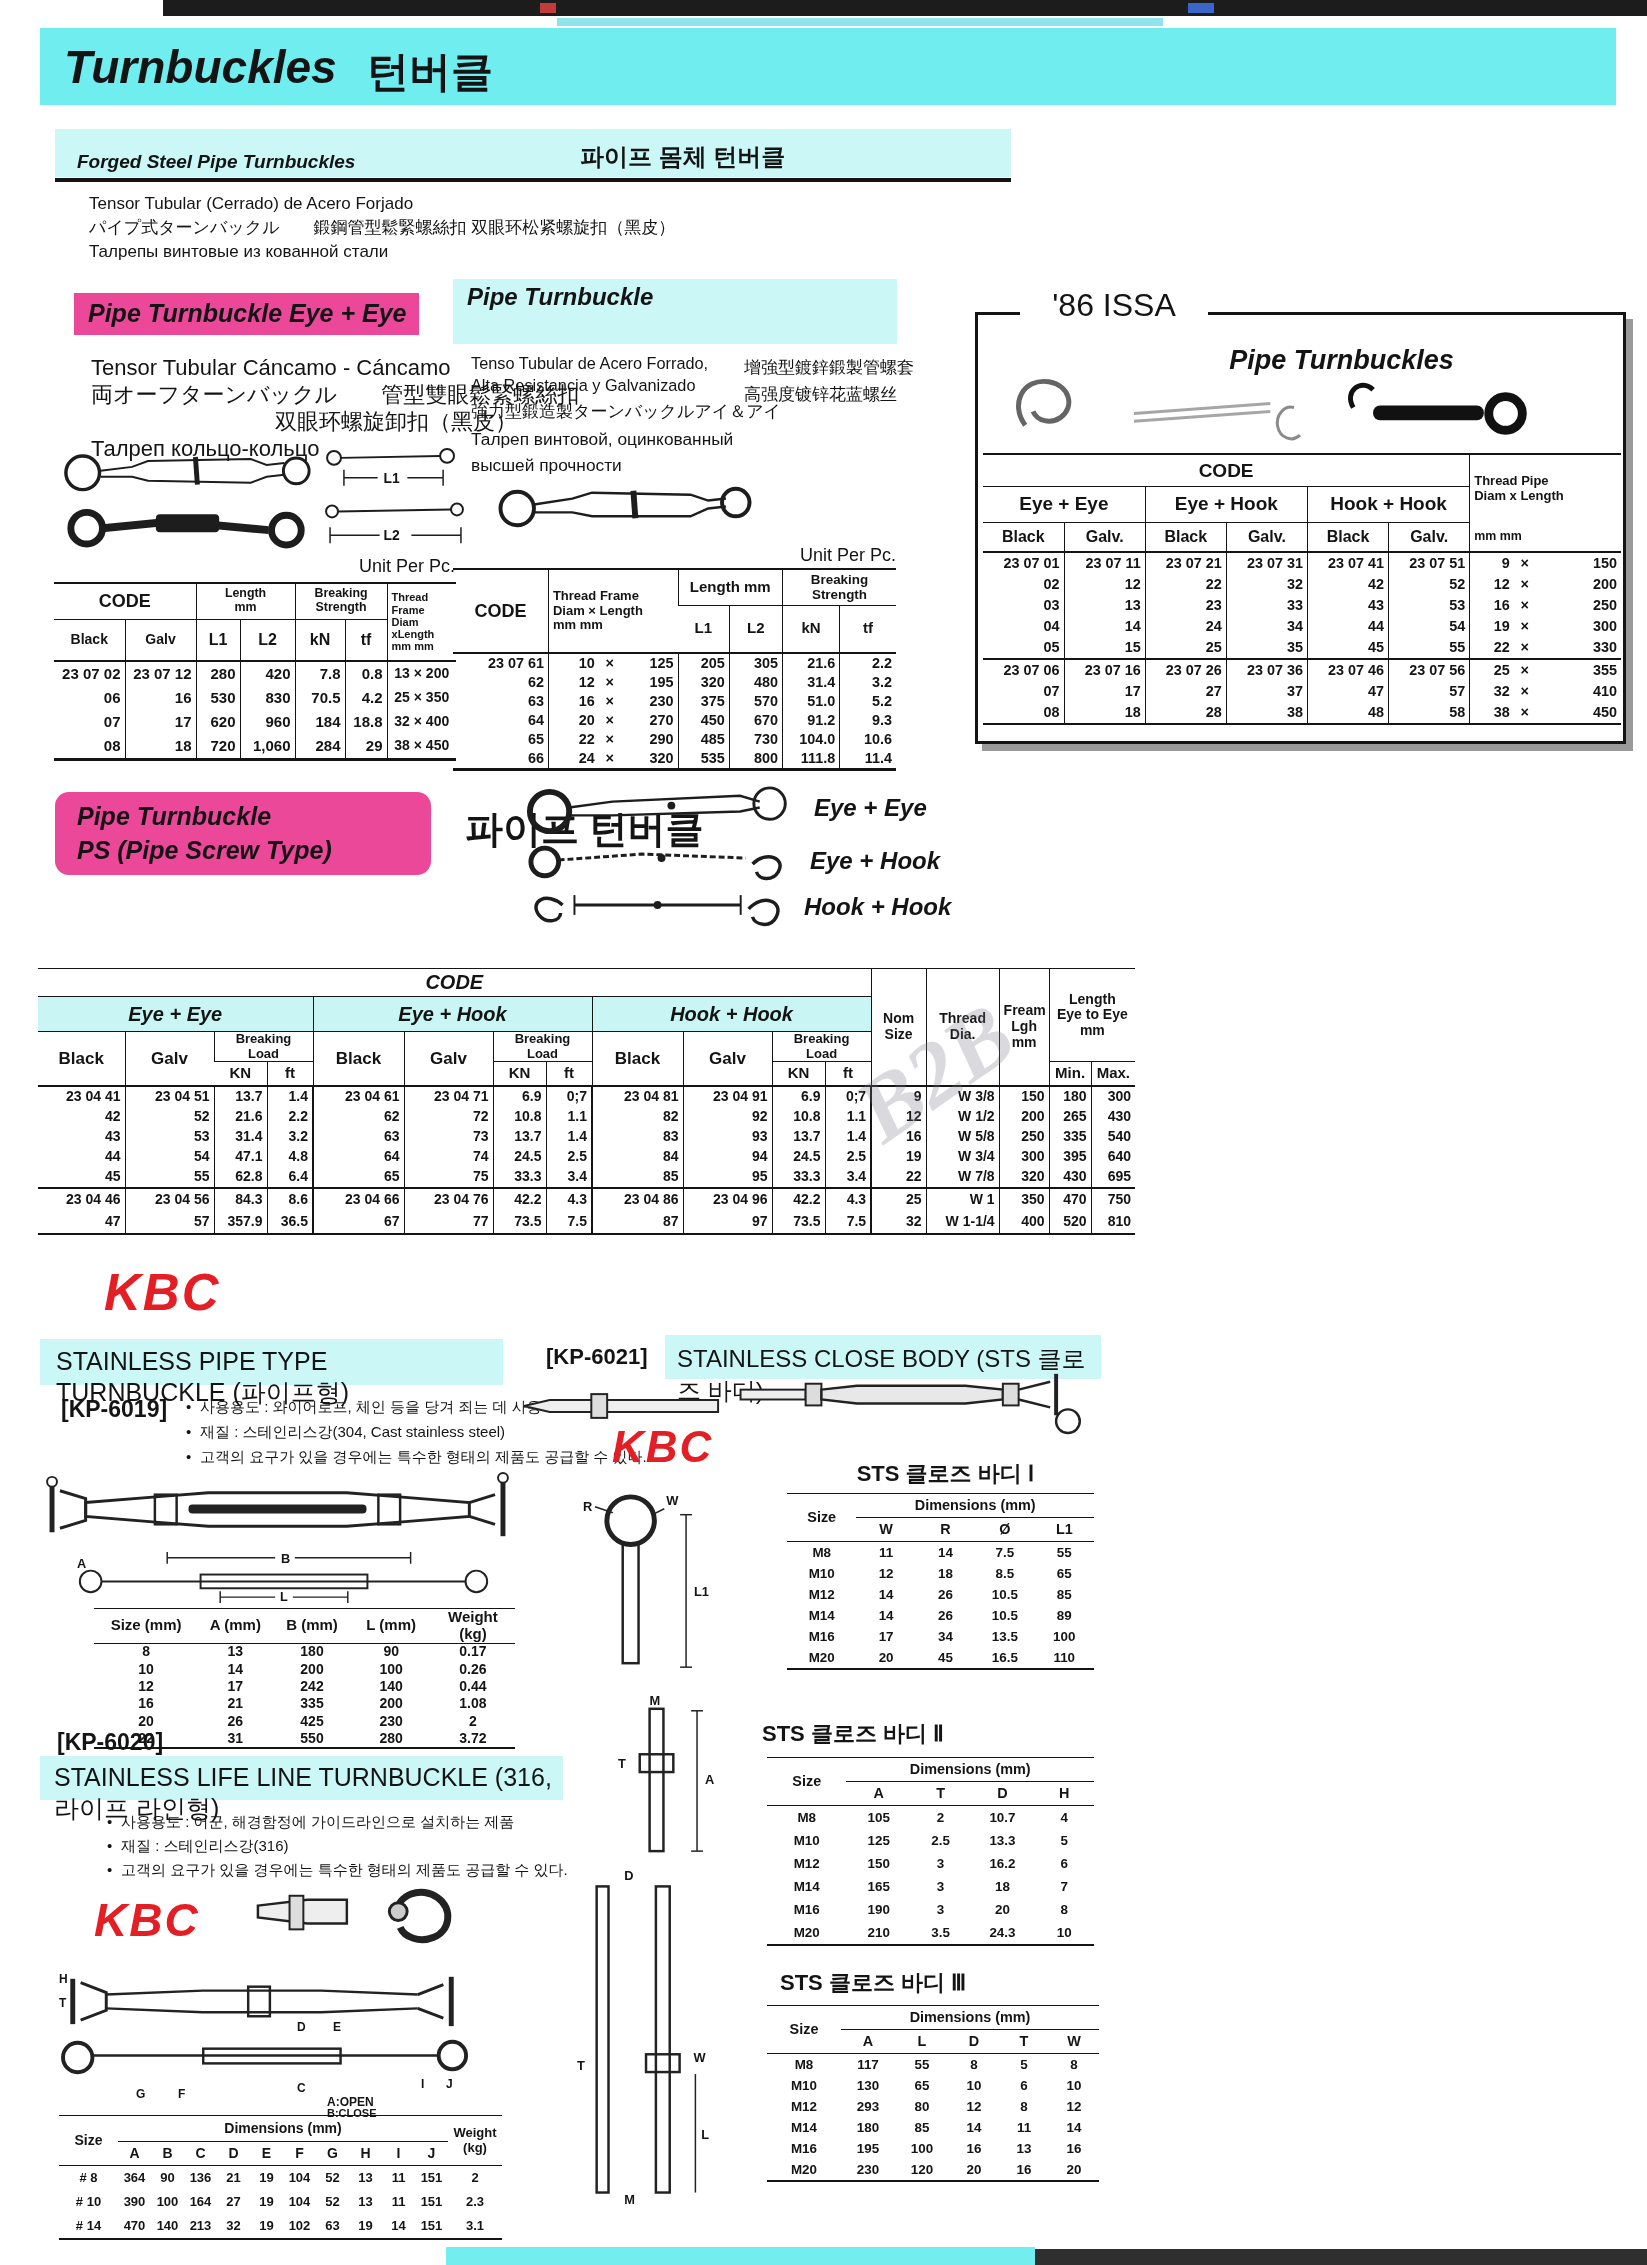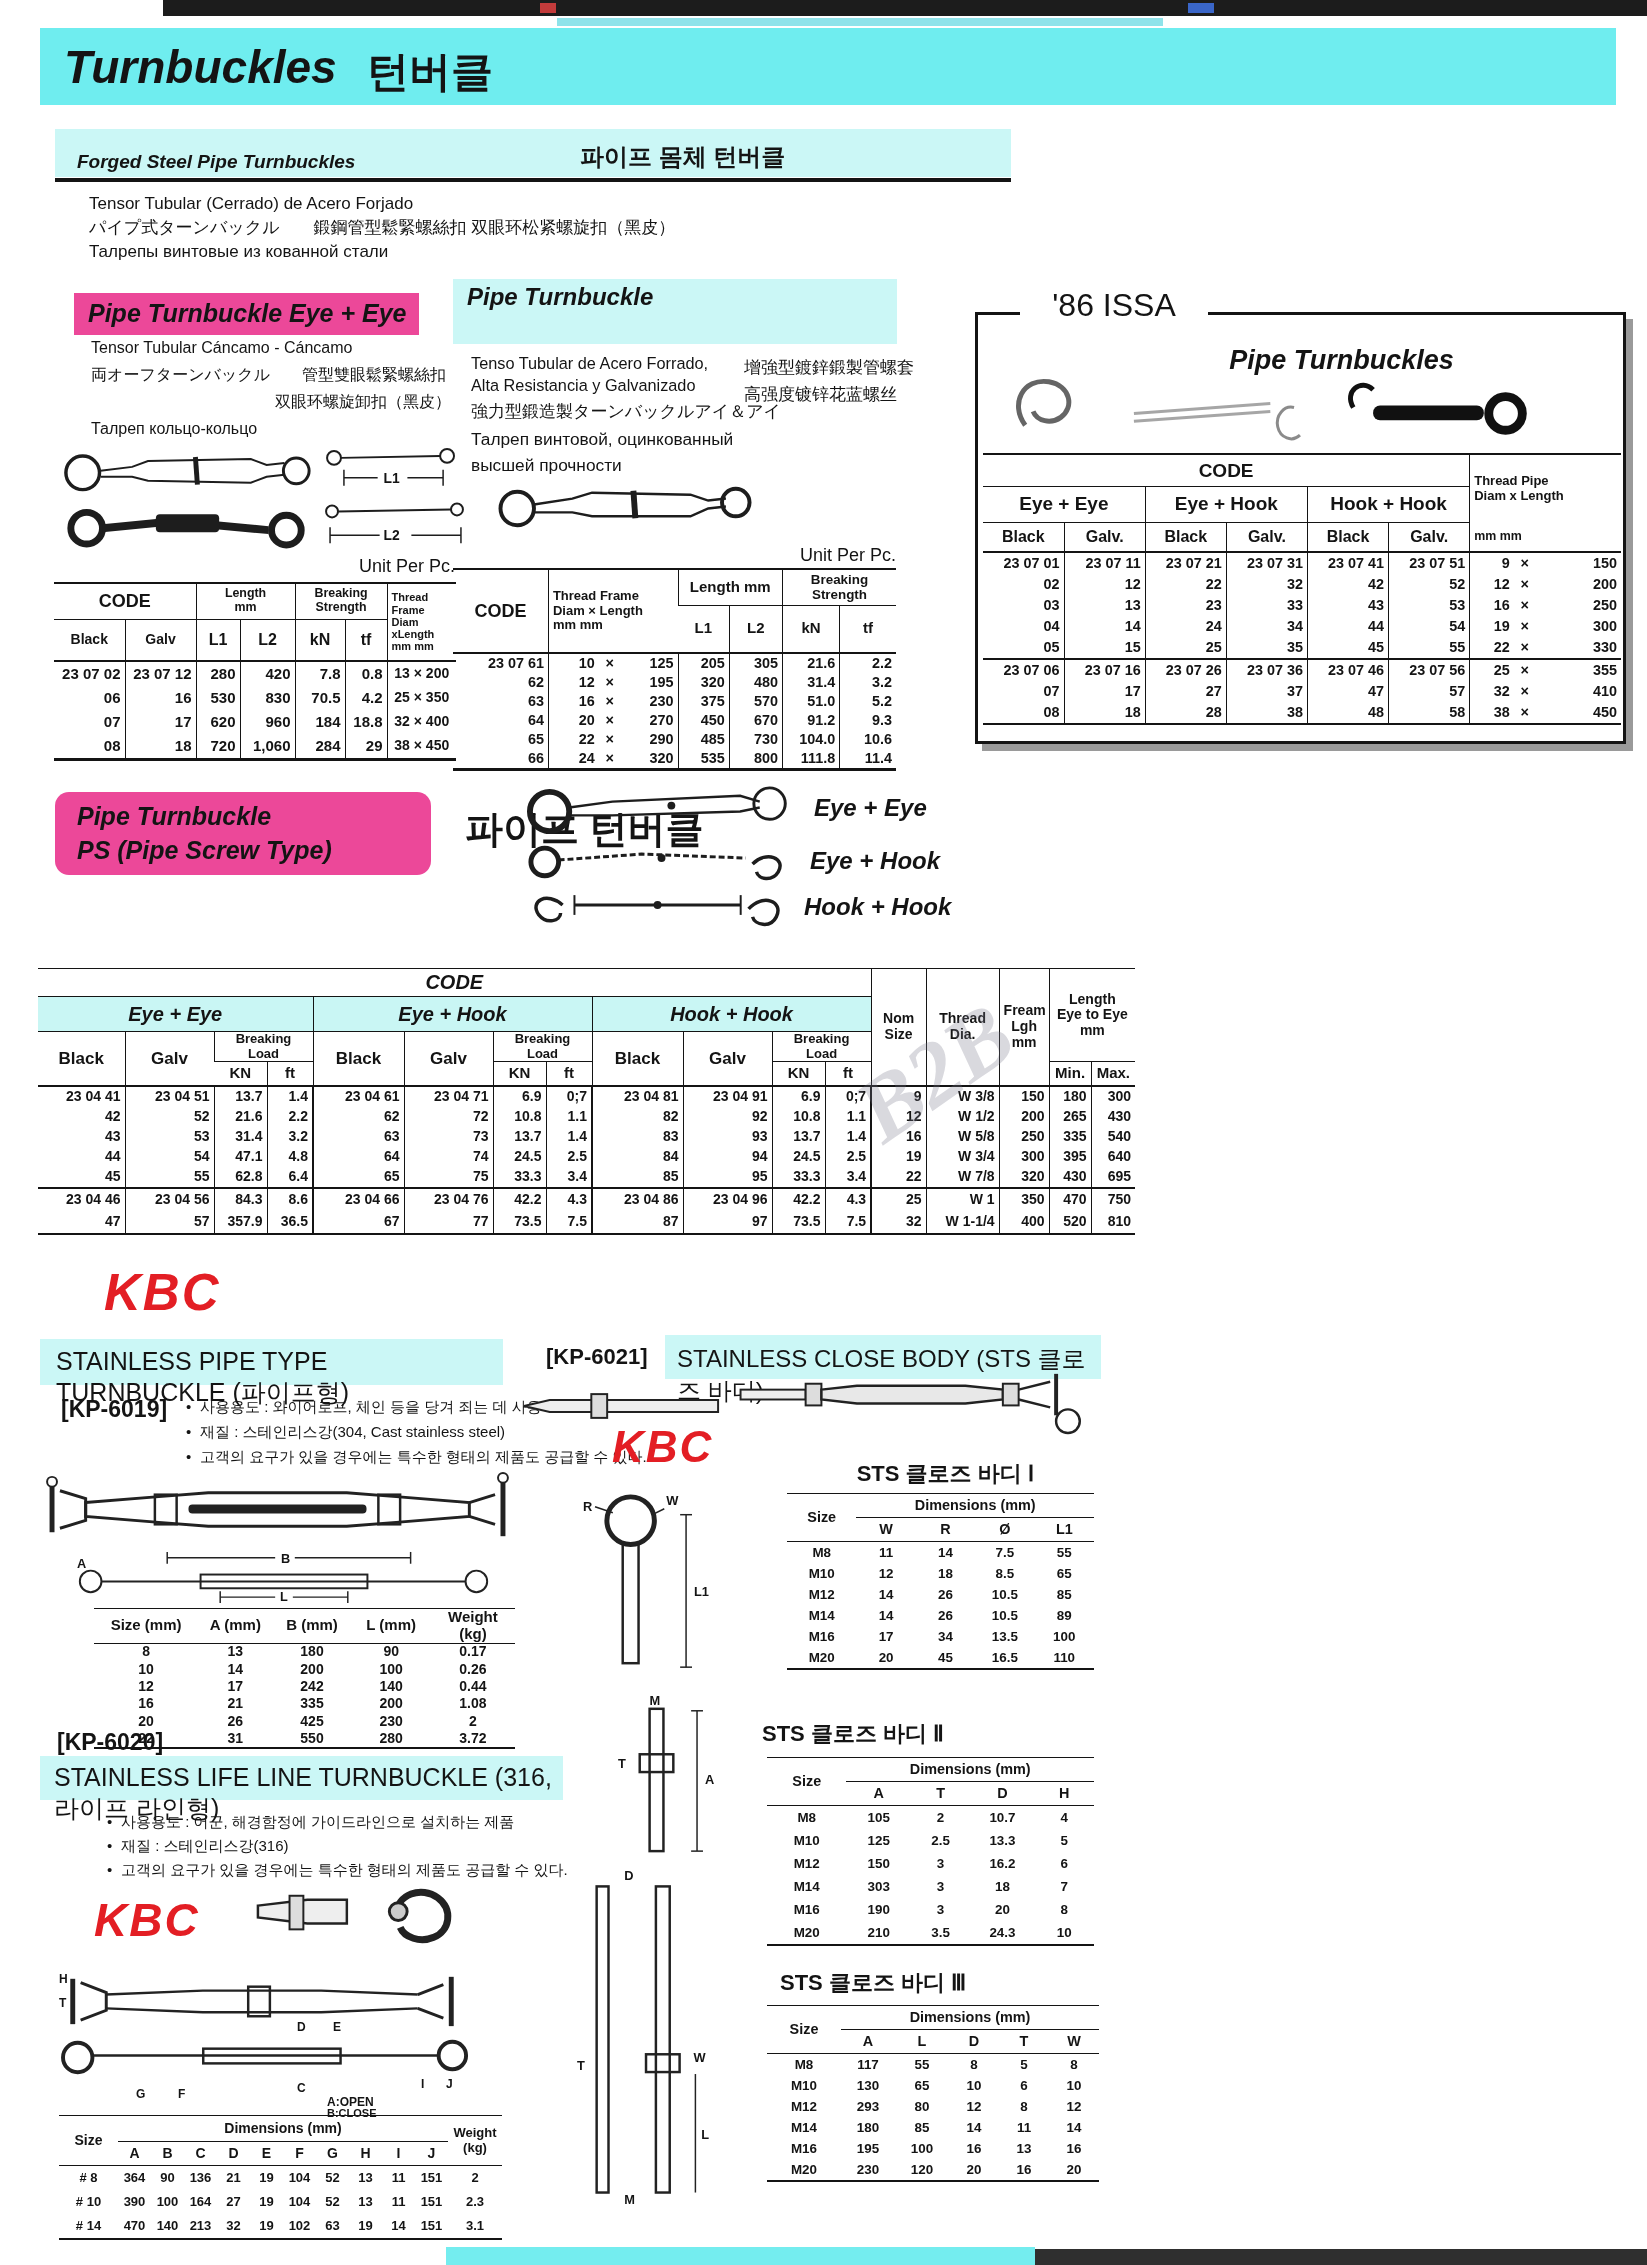--- a/index.html
+++ b/index.html
@@ -109,21 +109,21 @@
 
   <div class="abs lines" style="left:89px;top:192px;font-size:17px;line-height:24px">
     <div>Tensor Tubular (Cerrado) de Acero Forjado</div>
     <div>パイプ式ターンバックル　　鍛鋼管型鬆緊螺絲扣  双眼环松紧螺旋扣（黑皮）</div>
     <div>Талрепы винтовые из кованной стали</div>
   </div>
 
   <div class="abs cyan3" style="left:74px;top:293px;width:345px;height:42px">
     <span class="it" style="position:absolute;left:14px;top:6px;font-size:25px">Pipe Turnbuckle  Eye + Eye</span>
   </div>
-  <div class="abs lines" style="left:91px;top:334px;font-size:16px;line-height:27px">
+  <div class="abs lines" style="left:91px;top:354px;font-size:22px;line-height:27px">
     <div>Tensor Tubular Cáncamo - Cáncamo</div>
     <div>両オーフターンバックル　　管型雙眼鬆緊螺絲扣</div>
     <div style="margin-left:184px">双眼环螺旋卸扣（黑皮）</div>
     <div>Талреп кольцо-кольцо</div>
   </div>
 
   <svg class="d" style="left:57px;top:447px" width="262" height="107" viewBox="0 0 265 108">
     <circle cx="26" cy="26" r="17" fill="none" stroke="#1d1d1d" stroke-width="3.5"></circle>
     <path d="M44 24 L76 20 L92 14 L196 12 L212 18 L230 16" fill="none" stroke="#1d1d1d" stroke-width="2"></path>
     <path d="M44 30 L76 30 L92 34 L196 36 L212 30 L230 28" fill="none" stroke="#1d1d1d" stroke-width="2"></path>
@@ -971,21 +971,21 @@
         </tr>
         <tr>
           <td>M12</td>
           <td>150</td>
           <td>3</td>
           <td>16.2</td>
           <td>6</td>
         </tr>
         <tr>
           <td>M14</td>
-          <td>303</td>
+          <td>165</td>
           <td>3</td>
           <td>18</td>
           <td>7</td>
         </tr>
         <tr>
           <td>M16</td>
           <td>190</td>
           <td>3</td>
           <td>20</td>
           <td>8</td>

